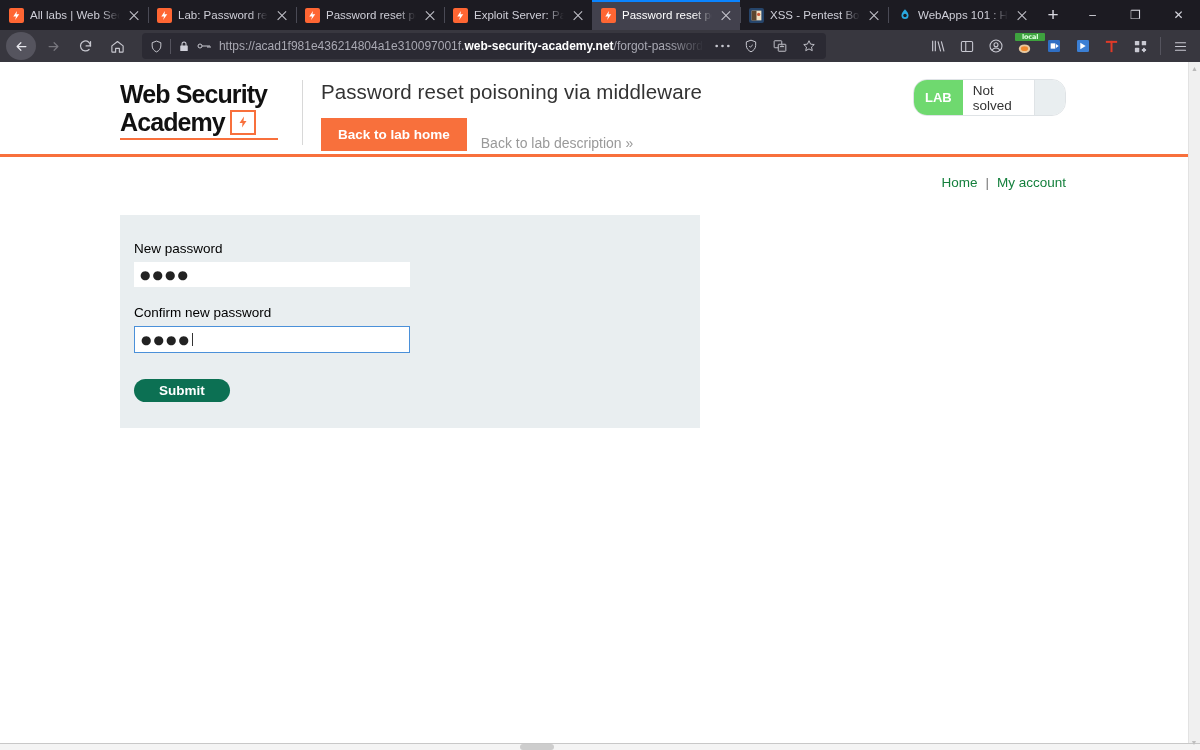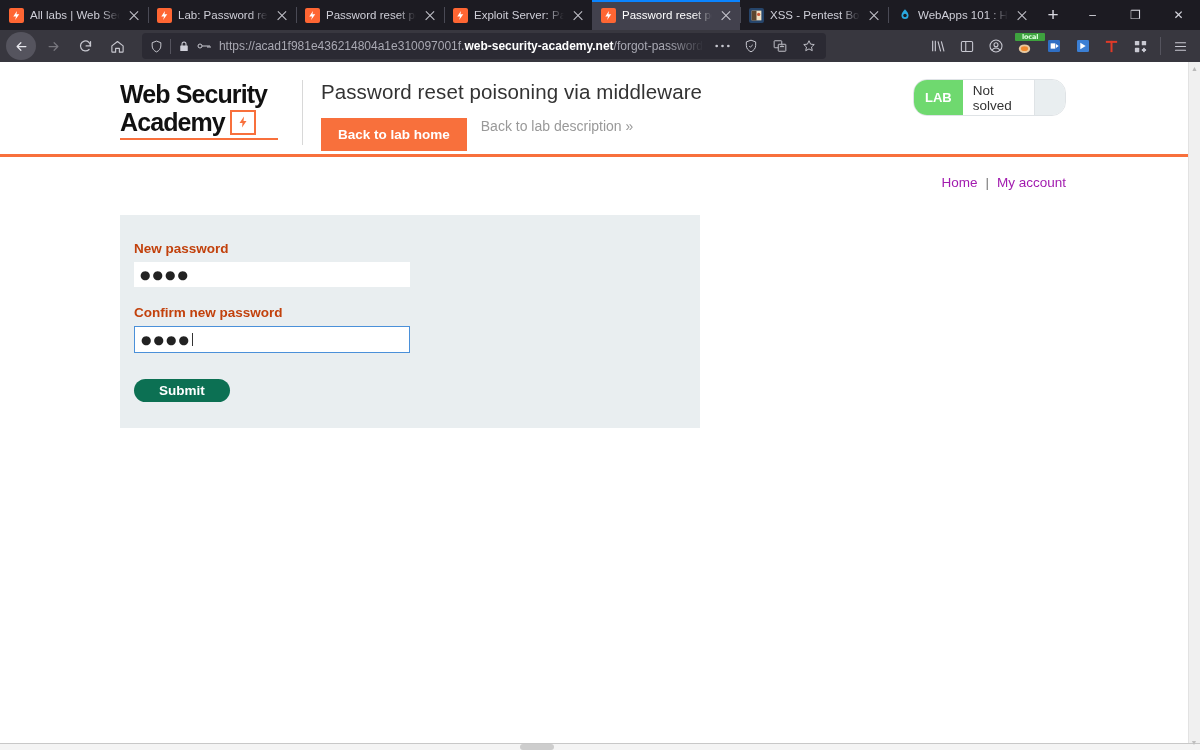--- a/index.html
+++ b/index.html
@@ -227,21 +227,21 @@
   }
 
   .hdr-main { flex: 1 1 auto; padding-top: 2px; }
   .lab-title {
     font-size: 20.5px;
     color: #333;
     font-weight: normal;
     letter-spacing: 0.1px;
     margin-bottom: 14px;
   }
-  .btnrow { display: flex; align-items: flex-start; gap: 14px; }
+  .btnrow { display: flex; align-items: flex-end; gap: 14px; }
   .btn-orange {
     background: #f8703c;
     color: #fff;
     font-size: 13.5px;
     font-weight: bold;
     padding: 9px 17px;
     border: none;
     cursor: pointer;
     font-family: "Liberation Sans", sans-serif;
   }
@@ -295,35 +295,34 @@
   }
   .topnav {
     position: absolute;
     right: 122px;
     top: 18px;
     font-size: 13.5px;
     display: flex;
     align-items: center;
     gap: 8px;
   }
-  .topnav a { color: #a21caf; text-decoration: none; cursor: pointer; }
+  .topnav a { color: #15803d; text-decoration: none; cursor: pointer; }
   .topnav .sep { color: #777; }
 
   .form-panel {
     margin: 32px 0 0 120px;
     width: 580px;
     background: #e9eef0;
     padding: 26px 0 26px 14px;
   }
   .field-label {
-    color: #c2410c;
+    color: #000000;
     font-size: 13.5px;
     margin-bottom: 6px;
     display: block;
-    font-weight: bold;
   }
   .field-input {
     width: 276px;
     height: 25px;
     background: #fff;
     border: none;
     outline: none;
     font-size: 12px;
     padding: 0 6px;
     display: flex;

